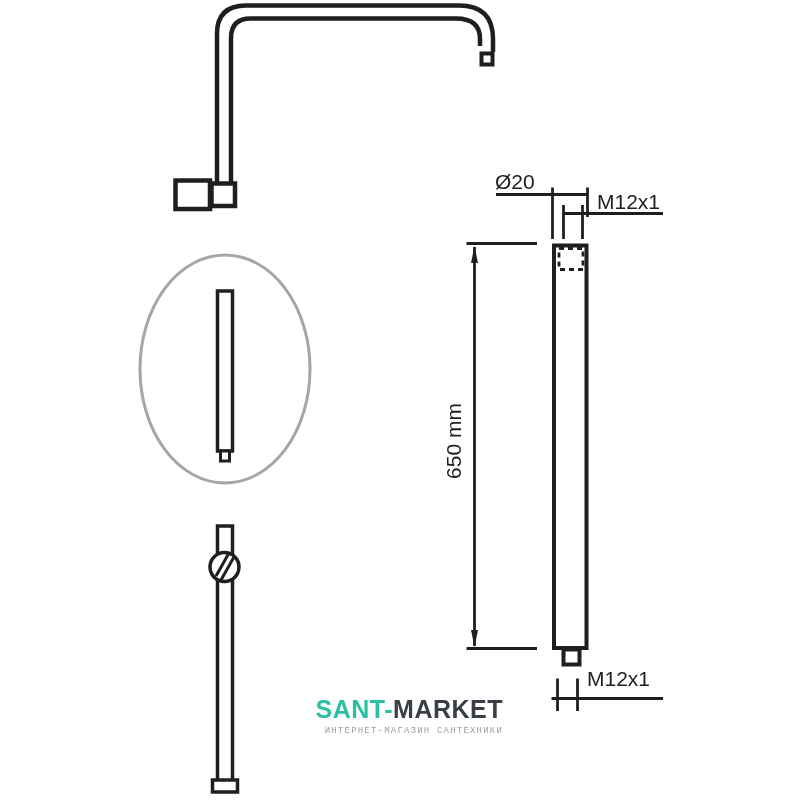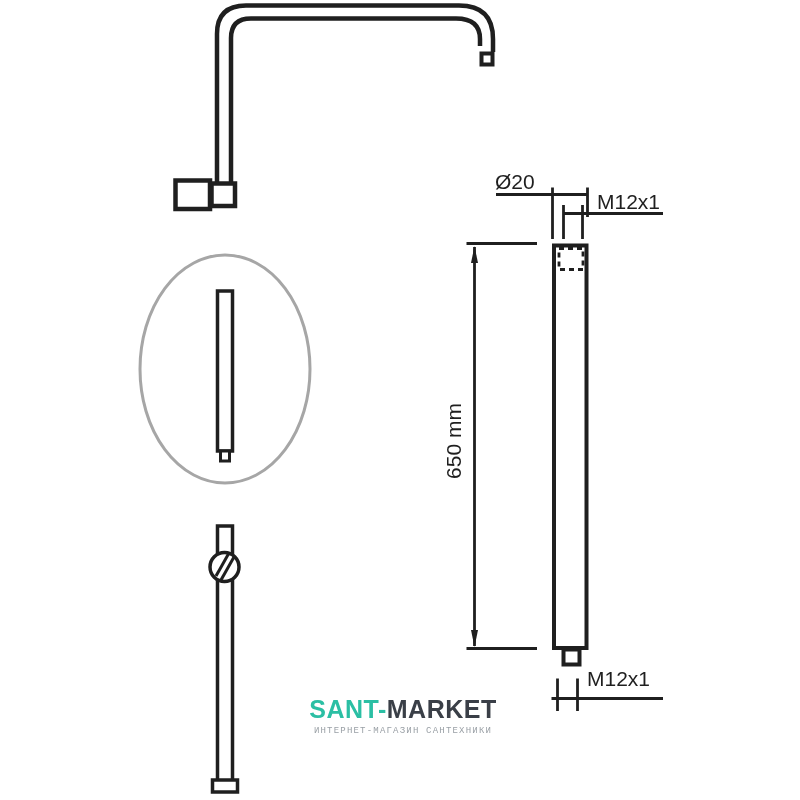--- a/index.html
+++ b/index.html
@@ -19,21 +19,21 @@
     white-space:nowrap;
   }
   .dim-label.rotated{
     width:120px;height:24px;
     display:flex;align-items:center;justify-content:center;
     transform:rotate(-90deg);
     transform-origin:center;
   }
   .logo{
     position:absolute;left:303px;top:697px;width:200px;
-    text-align:center;
+    text-align:right;
   }
   .logo .brand{
     font-size:25px;font-weight:bold;letter-spacing:.5px;line-height:1;
     white-space:nowrap;
   }
   .logo .brand .primary{color:var(--brand,#2bbfa4);}
   .logo .brand .secondary{color:var(--brand_dark,#3a3f47);}
   .logo .tagline{
     margin-top:4px;
     font-size:9px;letter-spacing:1.2px;

